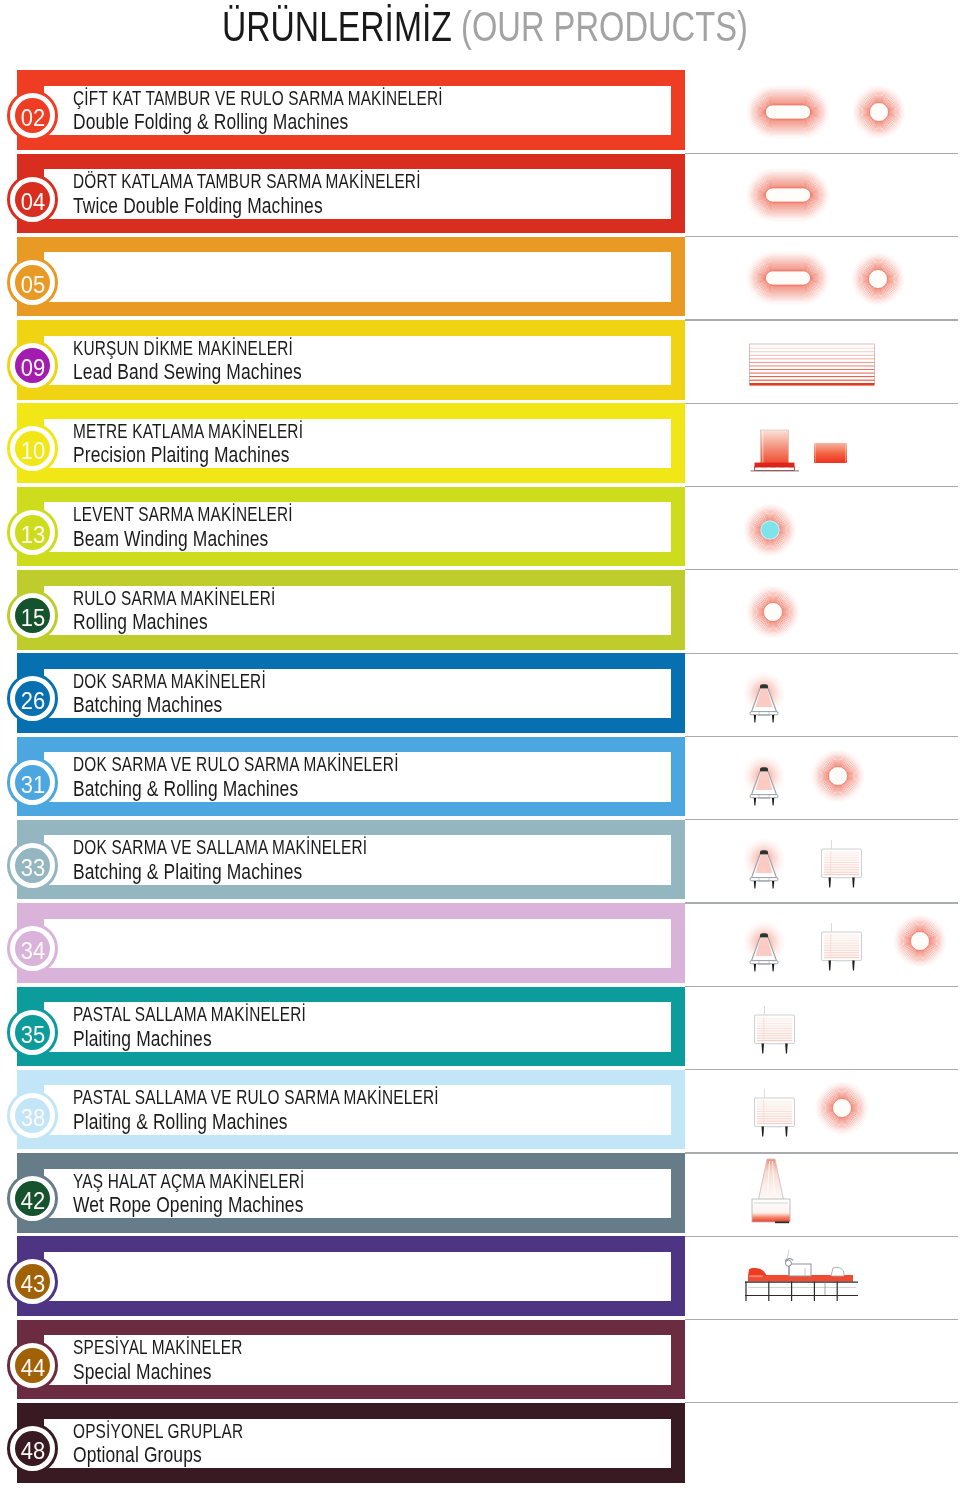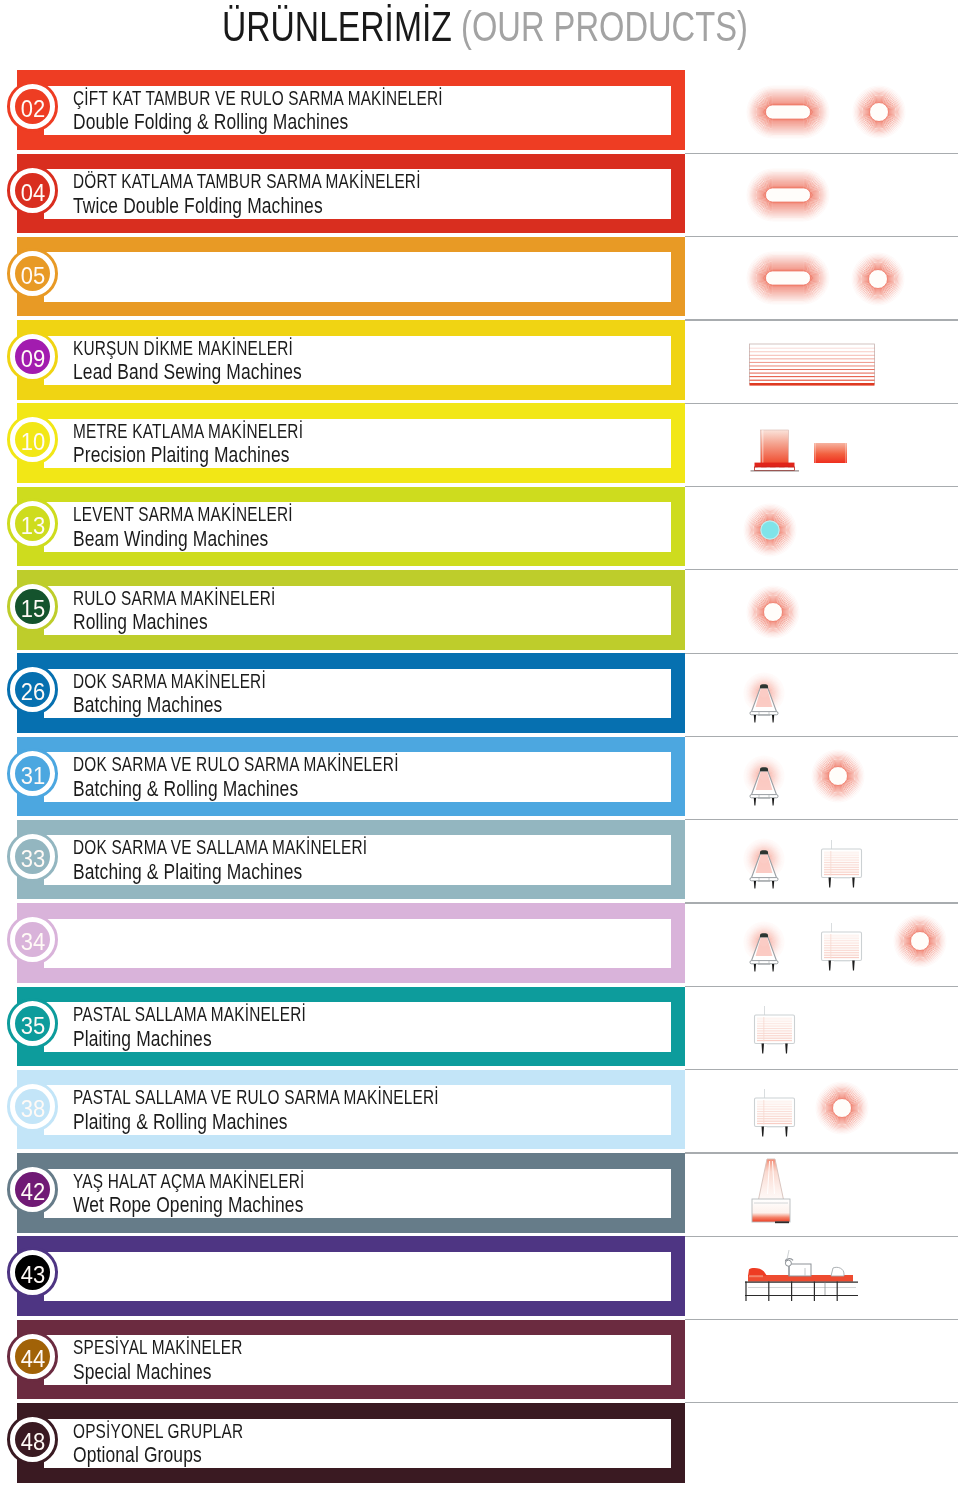--- a/index.html
+++ b/index.html
@@ -12,21 +12,21 @@
   #title{position:absolute;left:222px;top:3.5px;white-space:nowrap;line-height:44px;}
   #title span{font-size:43px;font-weight:400;display:inline-block;
               transform-origin:left center;}
   #title .tr{color:#191919;transform:scaleX(.782);}
   #title .en{color:#a3a3a3;transform:scaleX(.760);margin-left:-55px;}
 
   
   .row{position:absolute;left:0;width:960px;height:83px;}
   .bar{position:absolute;left:17px;top:0;width:668px;height:79.5px;}
   .box{position:absolute;left:44px;top:15.5px;width:627px;height:49.5px;background:#ffffff;}
-  .badge{position:absolute;left:7.3px;top:11px;width:51px;height:51px;border-radius:50%;
+  .badge{position:absolute;left:7.3px;top:20px;width:51px;height:51px;border-radius:50%;
          box-sizing:border-box;border-style:solid;border-width:3.4px;background:#ffffff;}
   .badge .disc{position:absolute;left:50%;top:50%;width:35px;height:35px;margin:-17.5px 0 0 -17.5px;
          border-radius:50%;display:flex;align-items:center;justify-content:center;}
   .badge .num{color:#fffaf6;font-size:26.8px;line-height:26.8px;font-weight:400;
          transform:translateY(2.6px) scaleX(.82) scaleY(.90);display:block;letter-spacing:0px;}
   .txt{position:absolute;left:72.5px;top:16.5px;}
   .t1{font-size:20.3px;color:#1b1b1b;white-space:nowrap;line-height:23.6px;display:block;
       letter-spacing:.27px;transform:scaleX(.758);transform-origin:left center;}
   .t2{font-size:21.3px;color:#1b1b1b;white-space:nowrap;line-height:24.5px;display:block;
       letter-spacing:.16px;transform:scaleX(.818);transform-origin:left center;}
@@ -638,21 +638,21 @@
             <rect x="3.56" y="3.56" width="46.87" height="46.87" rx="23.44" fill="none" stroke="#e8442a" stroke-opacity="0.113" stroke-width="0.95"></rect>
             <rect x="2.29" y="2.29" width="49.42" height="49.42" rx="24.71" fill="none" stroke="#e8442a" stroke-opacity="0.065" stroke-width="0.95"></rect>
             <rect x="1.00" y="1.00" width="52.00" height="52.00" rx="26.00" fill="none" stroke="#e8442a" stroke-opacity="0.035" stroke-width="0.95"></rect>
           </svg></div>
         <div class="sep" style="top:82.50px"></div>
       </div>
       <div class="row" style="top:1153.10px">
         <div class="bar" style="background:#667C89"></div>
         <div class="box"></div>
         <div class="badge" style="border-color:#667C89">
-          <div class="disc" style="background:#701a75">
+          <div class="disc" style="background:#14532d">
             <span class="num">42</span>
           </div>
         </div>
         <div class="txt">
           <span class="t1">YAŞ HALAT AÇMA MAKİNELERİ</span>
           <span class="t2">Wet Rope Opening Machines</span>
         </div>
         <div class="icon" style="left:748px;top:4.9px"><svg width="46" height="72" viewBox="0 0 46 72">
             <defs>
               <linearGradient id="rg" x1="0" y1="0" x2="0" y2="1">
@@ -674,21 +674,21 @@
             <rect x="4" y="41" width="38" height="23" fill="url(#tg)" stroke="#b6bbbd" stroke-width="0.9"></rect>
             <line x1="6" y1="45" x2="40" y2="45" stroke="#c9ced0" stroke-width="0.8"></line>
             <rect x="27" y="63.4" width="14" height="1.8" fill="#2b2b2b"></rect>
           </svg></div>
         <div class="sep" style="top:82.50px"></div>
       </div>
       <div class="row" style="top:1236.40px">
         <div class="bar" style="background:#4E3583"></div>
         <div class="box"></div>
         <div class="badge" style="border-color:#4E3583">
-          <div class="disc" style="background:#000000">
+          <div class="disc" style="background:#a16207">
             <span class="num">43</span>
           </div>
         </div>
         <div class="icon" style="left:738px;top:11.6px"><svg width="126" height="56" viewBox="0 0 118 56">
             <rect x="6" y="27" width="105" height="6.6" fill="#ee4b30"></rect>
             <path d="M7,21.5 C10,19 20,19.5 23,25 L25,28 L6,28 Z" fill="#ee3c23"></path>
             <rect x="7" y="27.2" width="14" height="2" fill="#f28269"></rect>
             <rect x="47" y="16" width="22" height="12" fill="#ffffff" stroke="#8d9297" stroke-width="1"></rect>
             <path d="M43.5,13.5 C43.5,10.3 49,9.8 51,12.4" fill="none" stroke="#8d9297" stroke-width="1.3"></path>
             <circle cx="46.4" cy="15.2" r="3" fill="#ffffff" stroke="#8d9297" stroke-width="1"></circle>

